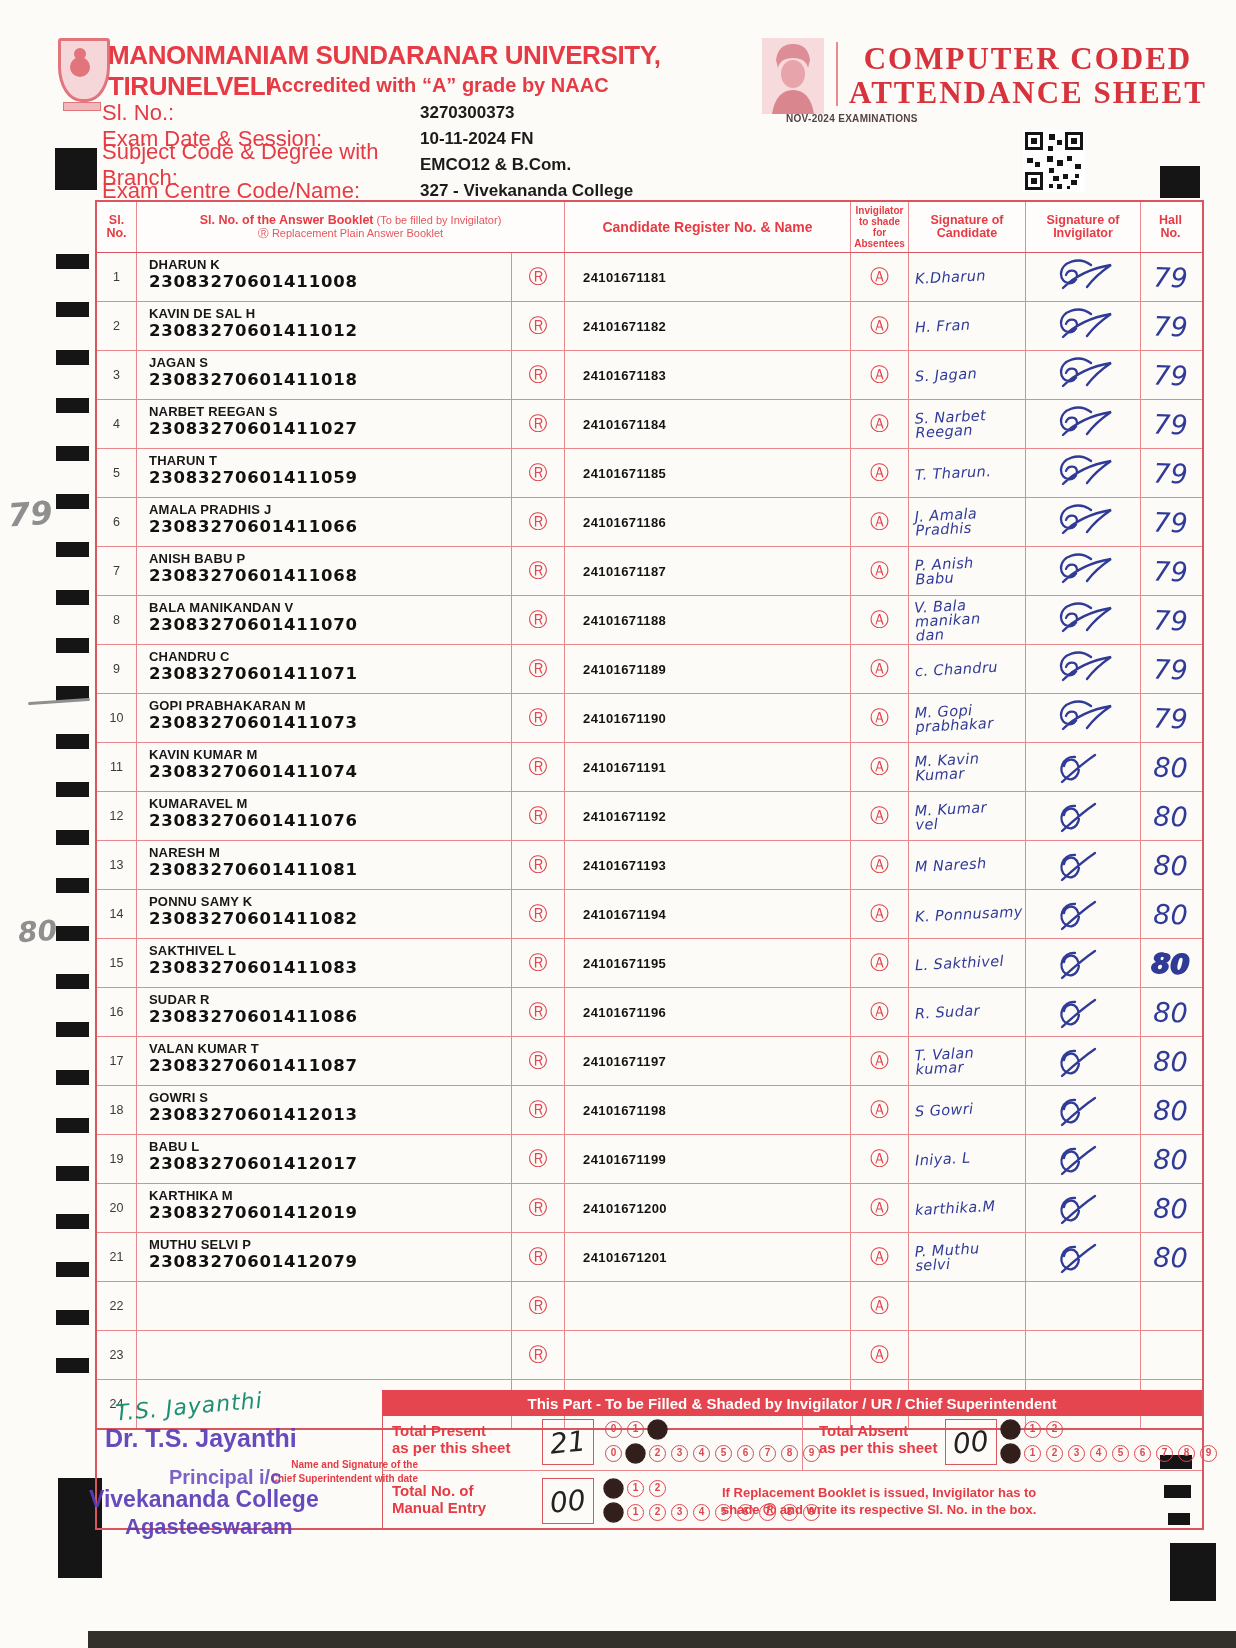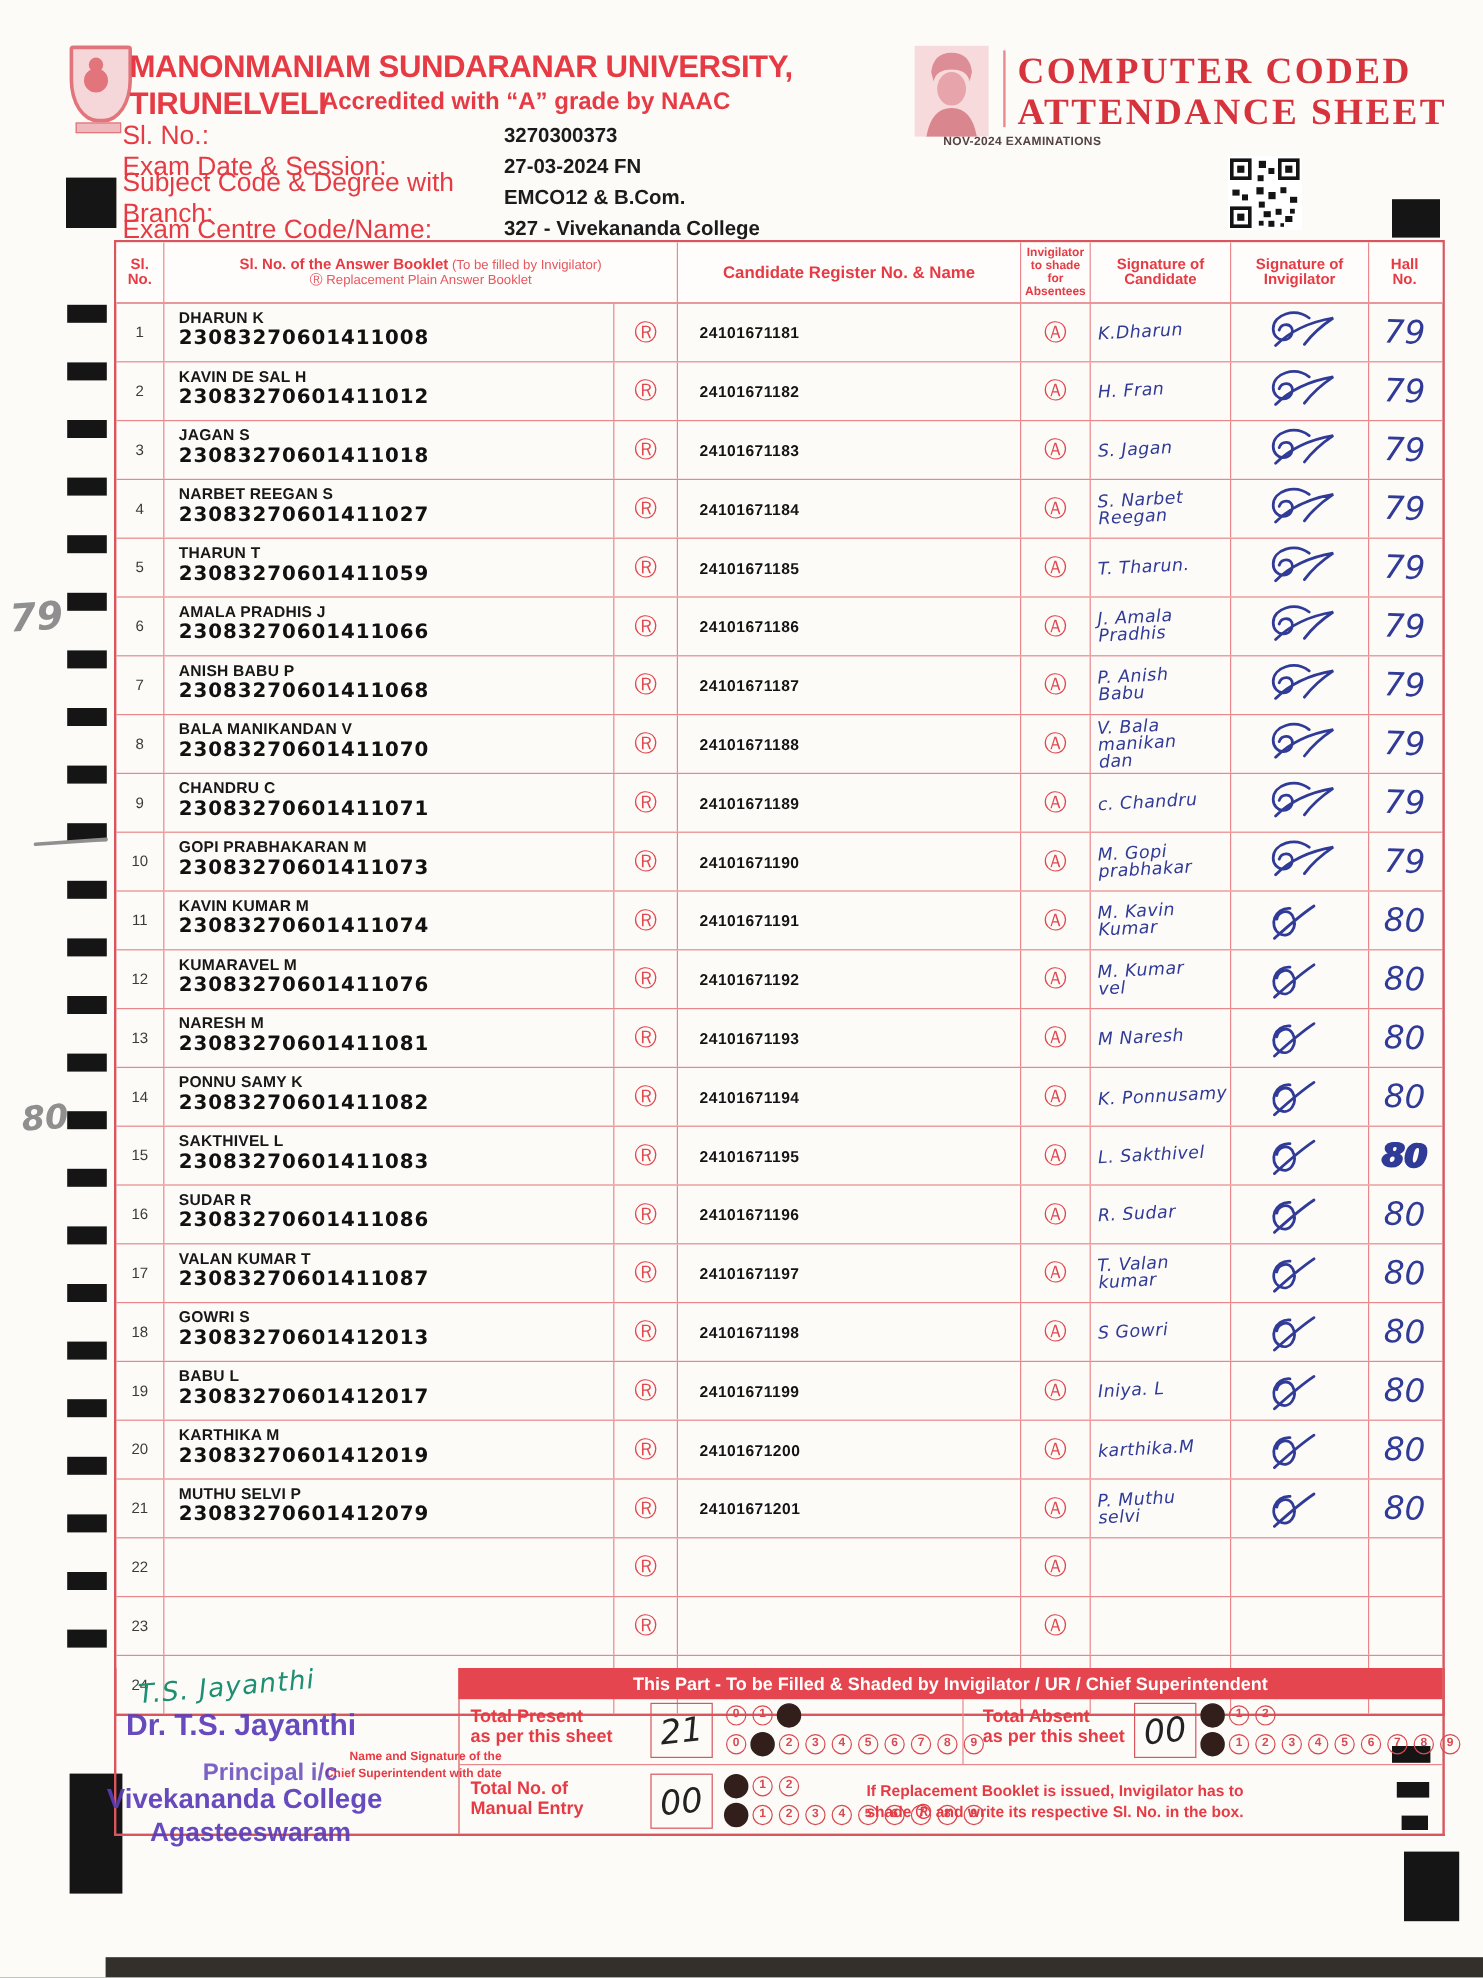--- a/index.html
+++ b/index.html
@@ -15,21 +15,21 @@
           font-size:26px;letter-spacing:-0.4px;}
   .uni-acc{position:absolute;left:108px;top:74px;width:660px;text-align:center;color:#e63b44;
           font-weight:bold;font-size:20px;}
   .meta{position:absolute;left:102px;top:100px;width:700px;}
   .meta-row{display:flex;height:26px;align-items:center;}
   .meta-label{width:318px;color:#e63b44;font-weight:normal;font-size:22px;}
   .meta-value{color:#1b1b1b;font-weight:bold;font-size:17px;}
   .portrait{position:absolute;left:762px;top:38px;}
   .hdr-divider{position:absolute;left:836px;top:42px;width:2px;height:64px;background:#e88a8e;}
   .sheet-title{position:absolute;left:848px;top:42px;width:360px;color:#d7333d;
-          font-family:"Liberation Serif",serif;font-weight:bold;font-size:31px;line-height:34px;letter-spacing:2px;}
+          font-family:"Liberation Serif",serif;font-weight:bold;font-size:31px;line-height:34px;letter-spacing:2px;text-align:center;}
   .exam-session{position:absolute;left:786px;top:113px;font-size:10px;font-weight:bold;color:#554343;letter-spacing:.3px;}
   .qr{position:absolute;left:1023px;top:130px;}
   
   .blk{position:absolute;background:#151515;}
   .bottom-strip{position:absolute;left:88px;top:1631px;width:1148px;height:17px;background:#33302c;}
   .pencil{position:absolute;color:#8f8f8f;font-style:italic;font-size:32px;font-weight:bold;
           font-family:"DejaVu Sans",sans-serif;transform:rotate(-4deg);}
   .pencil-dash{position:absolute;left:28px;top:700px;width:62px;height:3px;background:#8f8f8f;transform:rotate(-4deg);border-radius:2px;}
   
   .tbl{position:absolute;left:95px;top:200px;width:1105px;border:2px solid #d9565e;}
@@ -88,21 +88,21 @@
   <div class="emblem"></div>
   <div class="uni-title">MANONMANIAM SUNDARANAR UNIVERSITY, TIRUNELVELI</div>
   <div class="uni-acc">Accredited with “A” grade by NAAC</div>
   <div class="meta">
       <div class="meta-row">
         <span class="meta-label">Sl. No.:</span>
         <span class="meta-value">3270300373</span>
       </div>
       <div class="meta-row">
         <span class="meta-label">Exam Date &amp; Session:</span>
-        <span class="meta-value">27-03-2024 FN</span>
+        <span class="meta-value">10-11-2024 FN</span>
       </div>
       <div class="meta-row">
         <span class="meta-label">Subject Code &amp; Degree with Branch:</span>
         <span class="meta-value">EMCO12 &amp; B.Com.</span>
       </div>
       <div class="meta-row">
         <span class="meta-label">Exam Centre Code/Name:</span>
         <span class="meta-value">327 - Vivekananda College</span>
       </div>
     </div>

